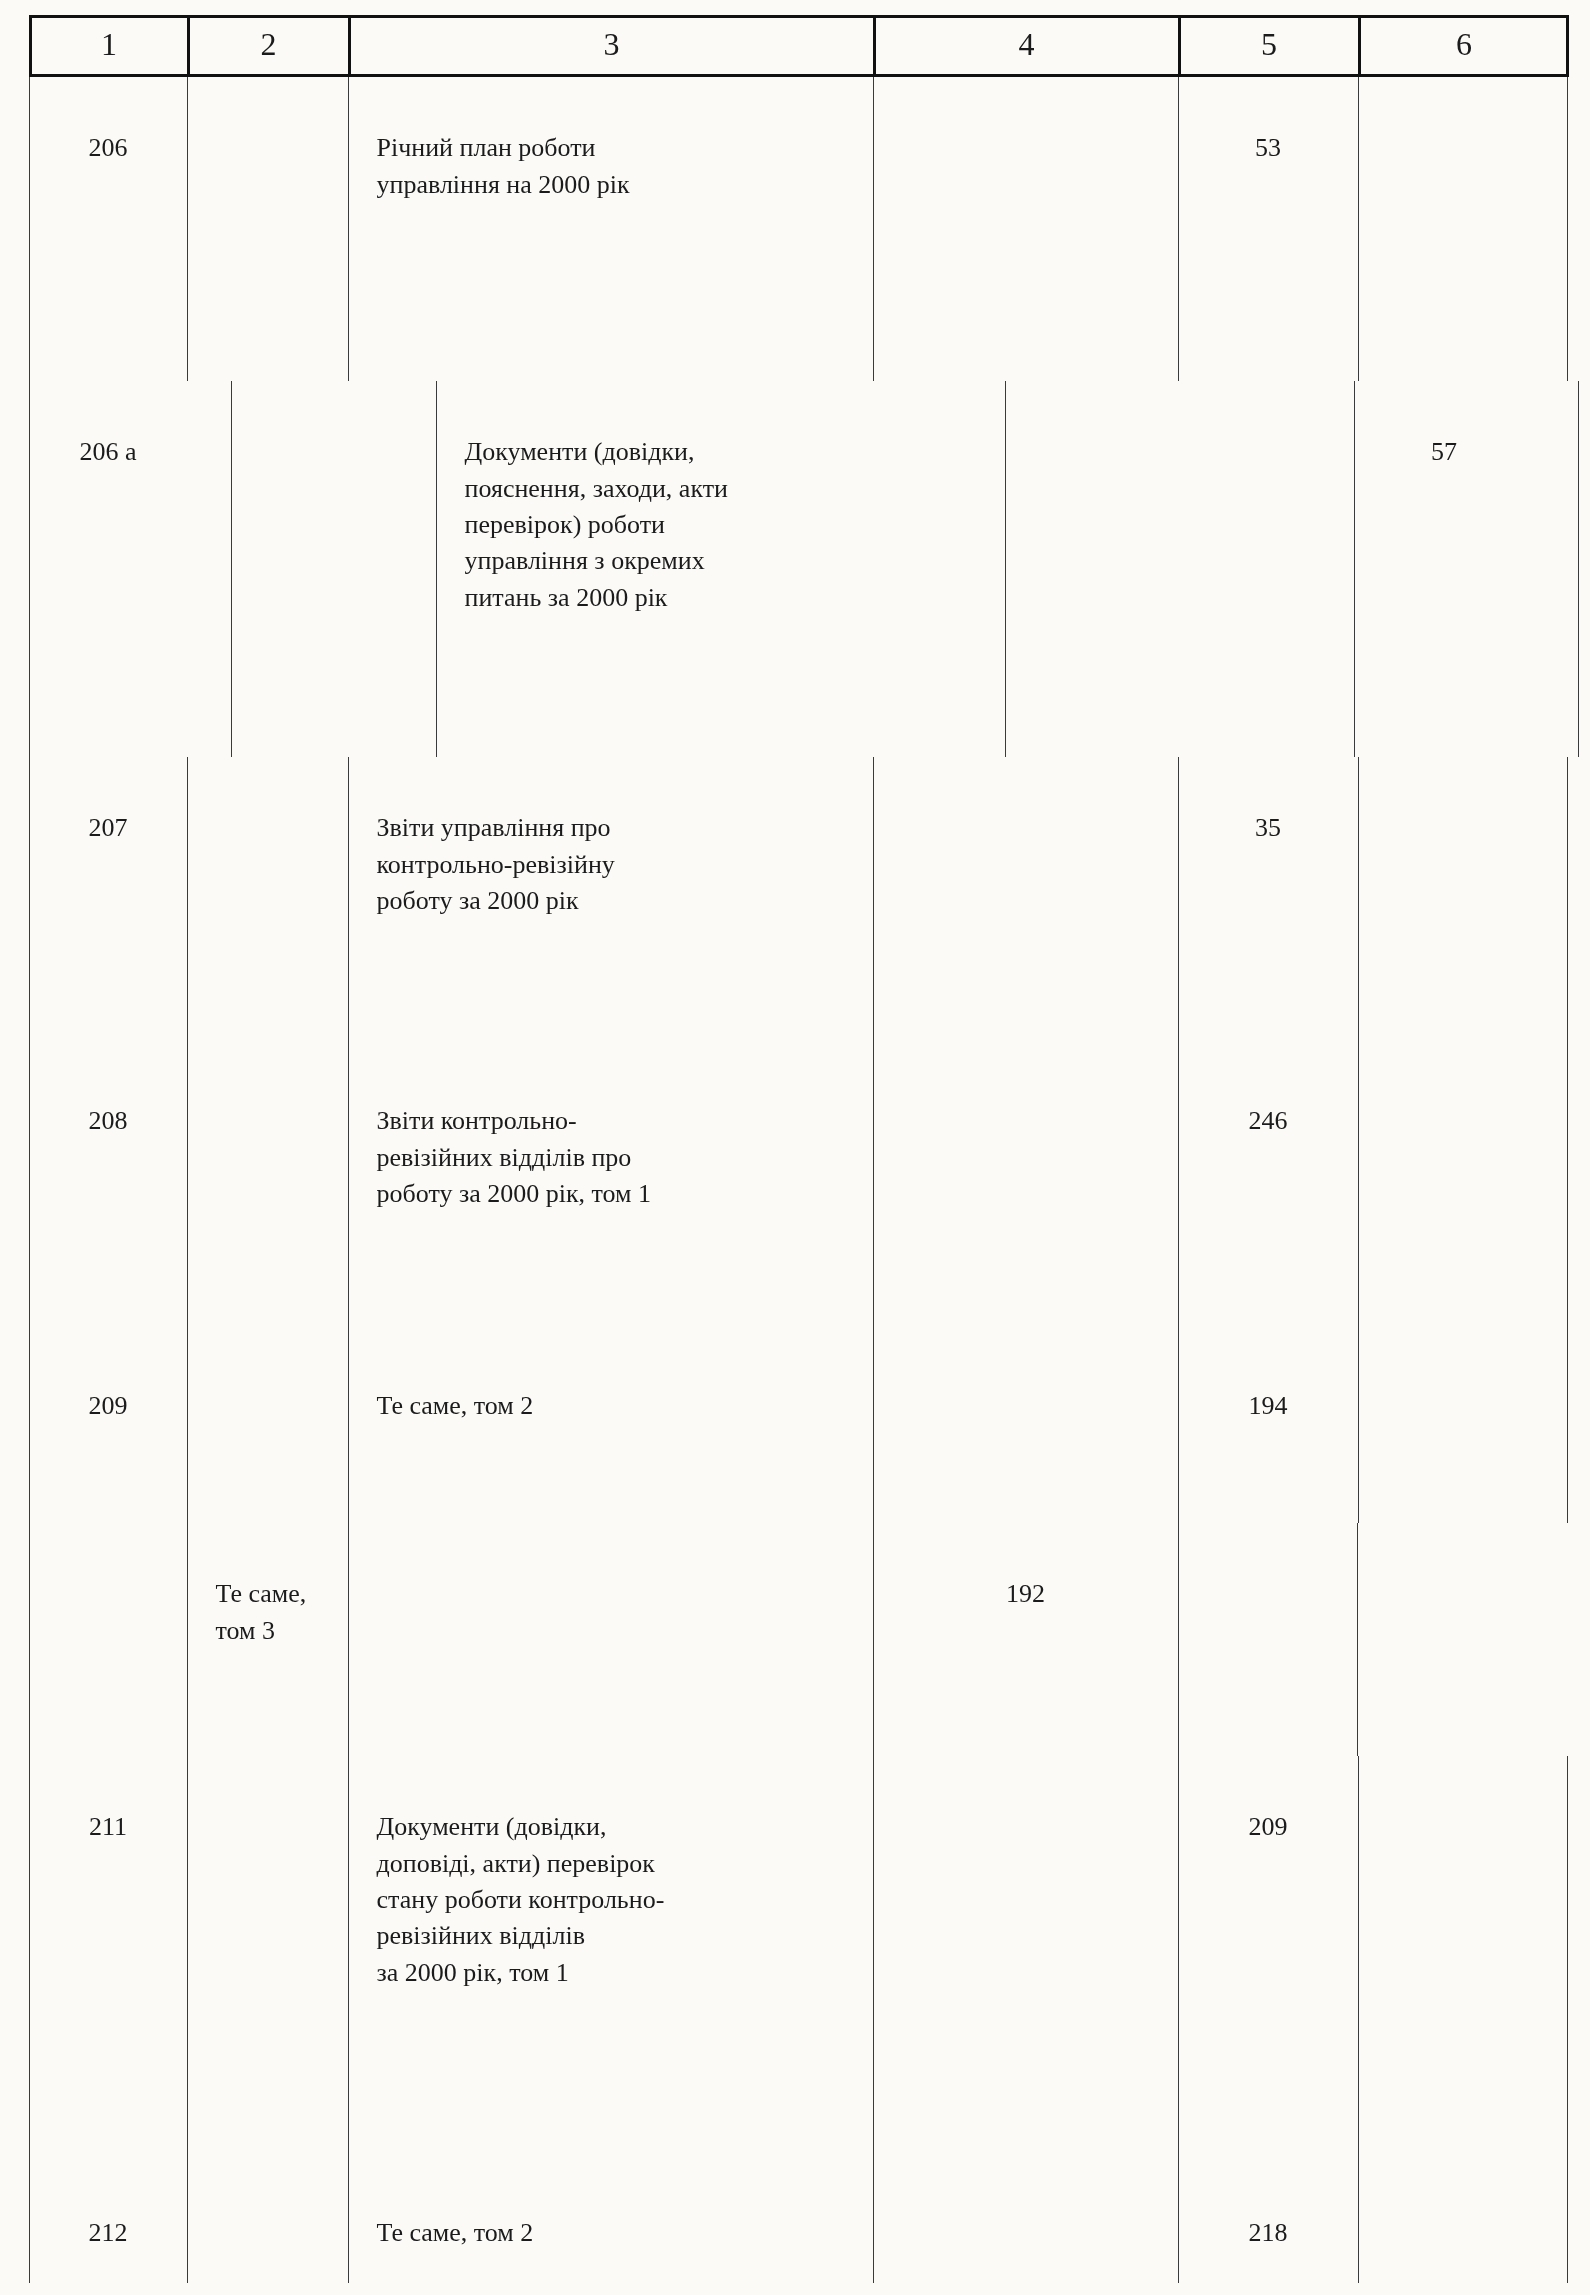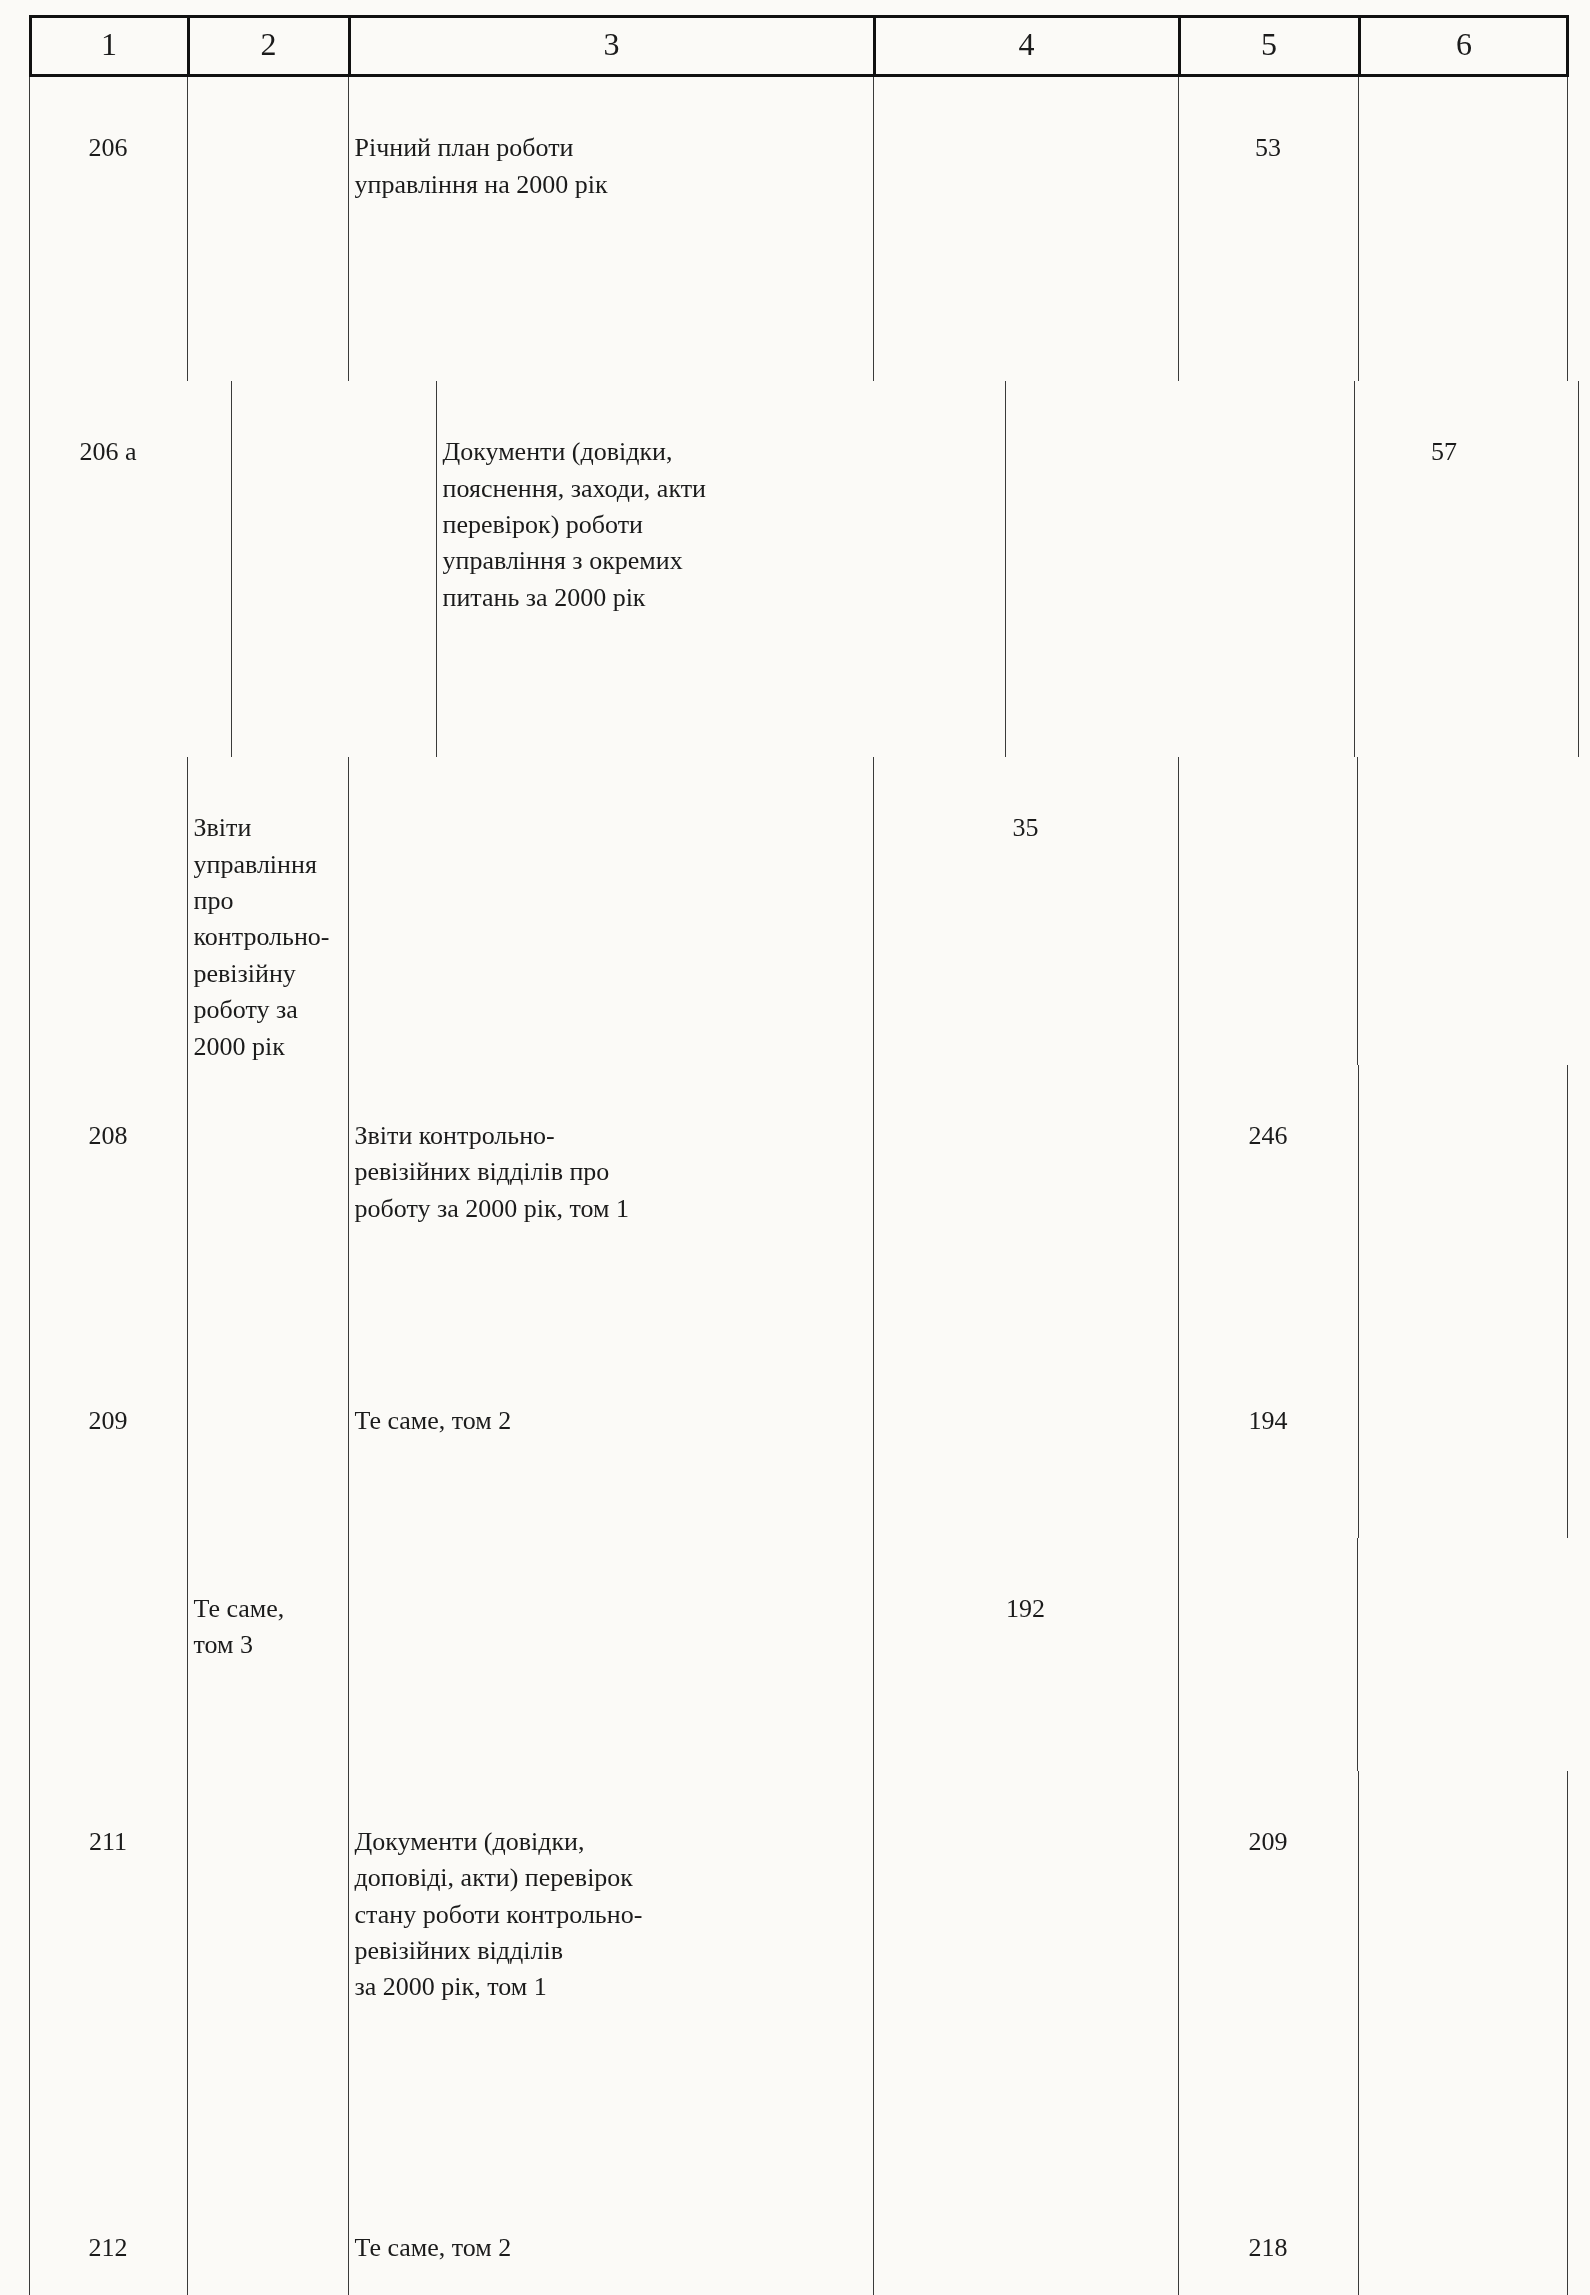--- a/index.html
+++ b/index.html
@@ -60,21 +60,21 @@
     padding-top: 53px;
     box-sizing: border-box;
   }
   .bcell.c6 {
     border-right: 1.5px solid #3a3a3a;
   }
   .bcell.c1 {
     text-align: center;
   }
   .bcell.c3 {
-    padding-left: 6px;
+    padding-left: 28px;
     padding-right: 18px;
     white-space: pre-line;
   }
   .bcell.c5 {
     text-align: center;
     font-family: Liberation Serif, serif;
   }
   
   .r1 { min-height: 304px; }
   .r2 { min-height: 376px; gap: 44px; }
@@ -118,20 +118,21 @@
 пояснення, заходи, акти
 перевірок) роботи
 управління з окремих
 питань за 2000 рік</div>
       <div class="bcell c4"></div>
       <div class="bcell c5">57</div>
       <div class="bcell c6"></div>
     </div>
 
     <div class="brow r3">
+      <div class="bcell c1">207</div>
       <div class="bcell c2"></div>
       <div class="bcell c3">Звіти управління про
 контрольно-ревізійну
 роботу за 2000 рік</div>
       <div class="bcell c4"></div>
       <div class="bcell c5">35</div>
       <div class="bcell c6"></div>
     </div>
 
     <div class="brow r4">

